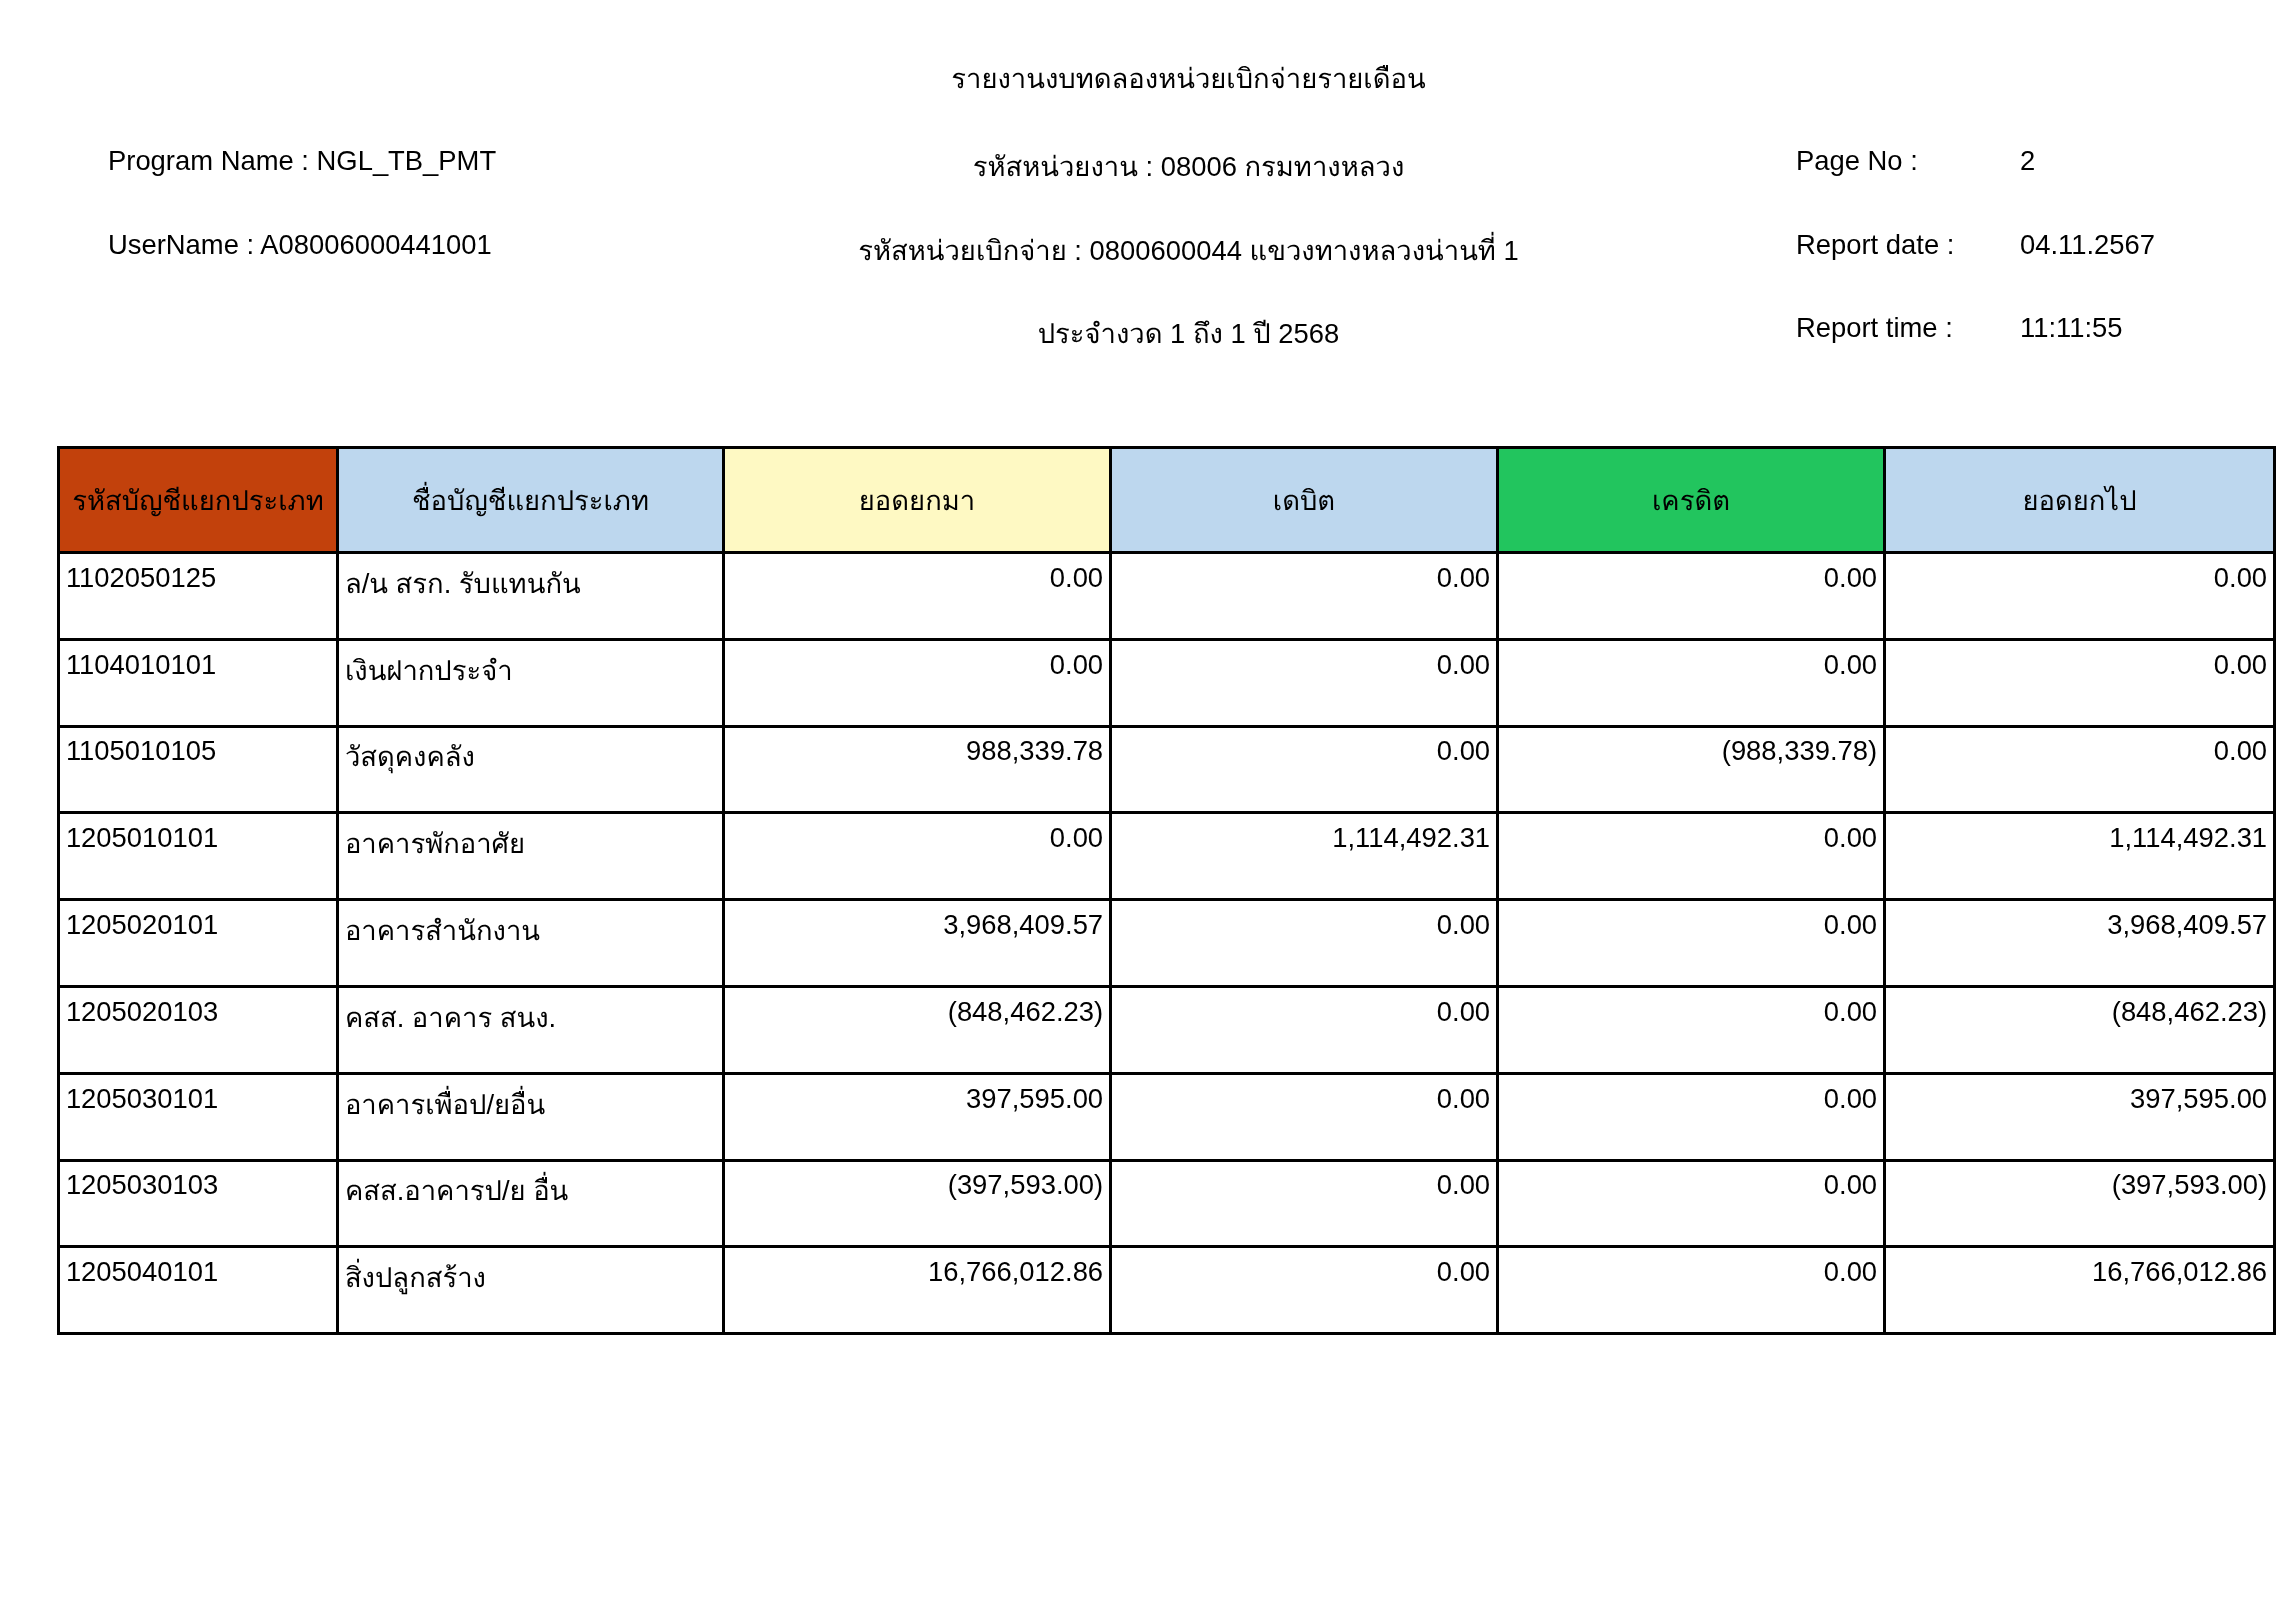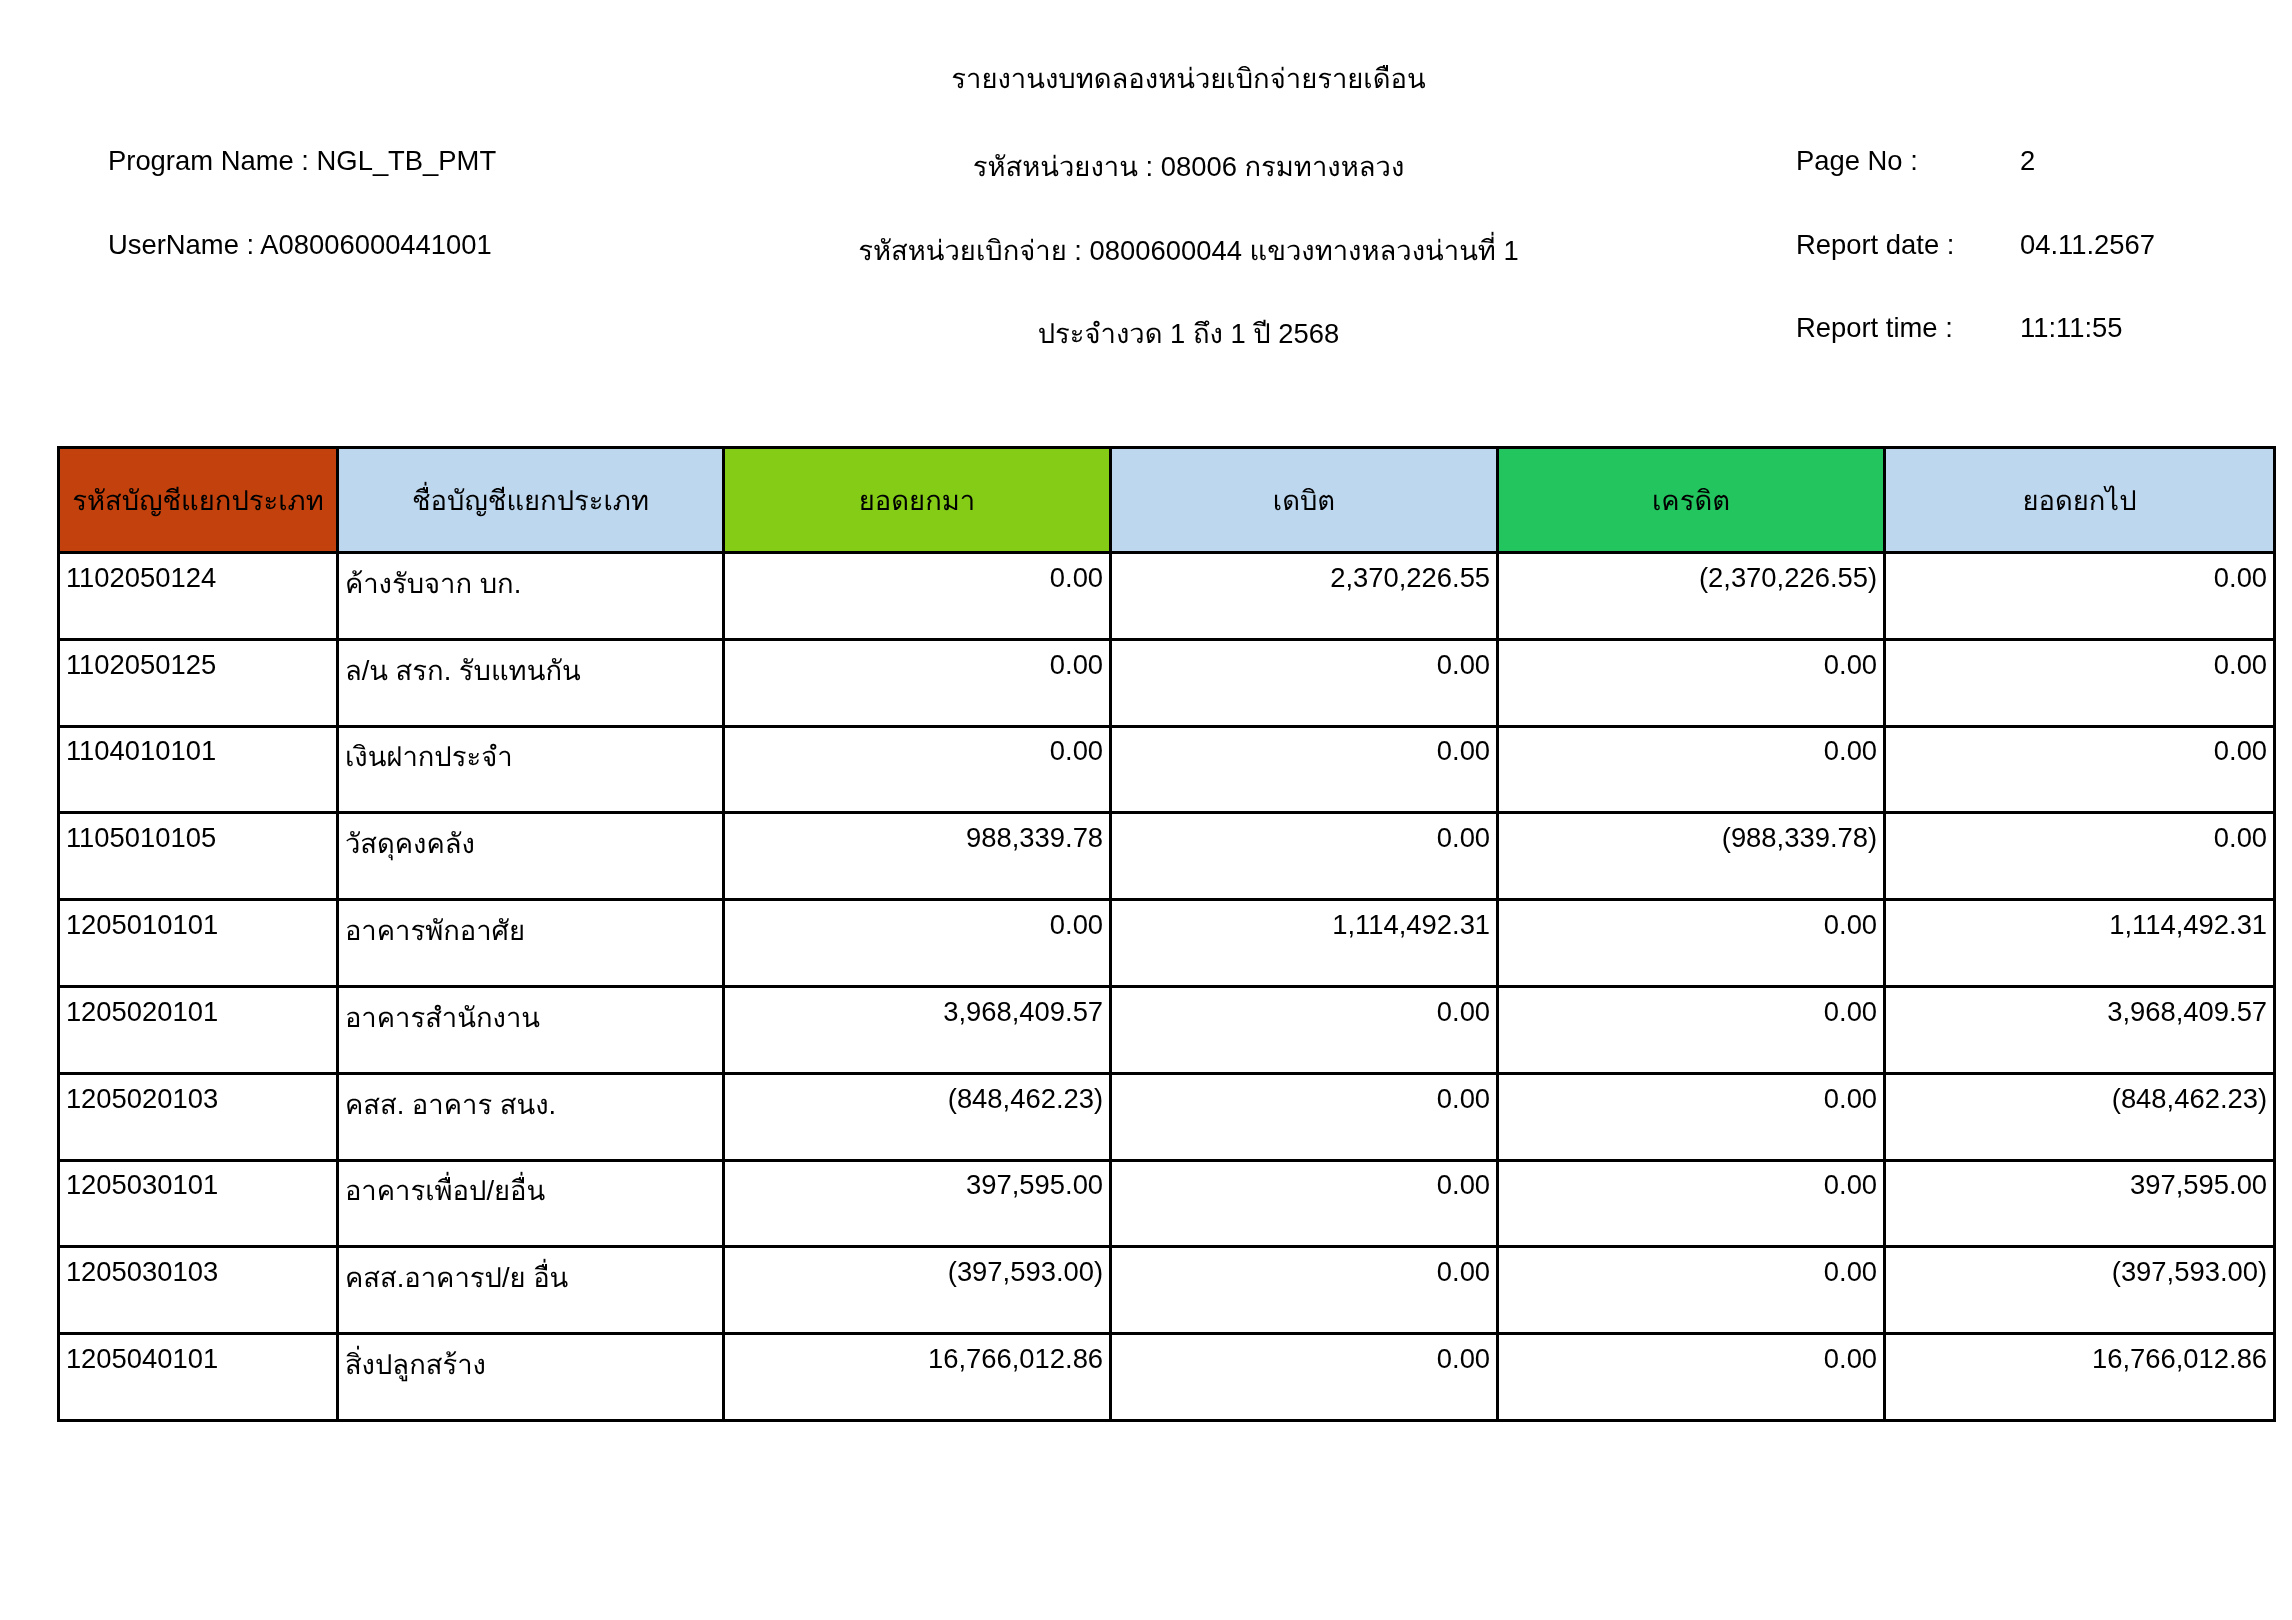--- a/index.html
+++ b/index.html
@@ -66,35 +66,27 @@
       <col class="c1">
       <col class="c2">
       <col class="c3">
       <col class="c4">
       <col class="c5">
   </colgroup>
   <thead>
     <tr>
       <th style="background: #c2410c;">รหัสบัญชีแยกประเภท</th>
       <th style="background: rgb(189, 215, 238);">ชื่อบัญชีแยกประเภท</th>
-      <th style="background: #84cc16;">ยอดยกมา</th>
+      <th style="background: #fef9c3;">ยอดยกมา</th>
       <th style="background: rgb(189, 215, 238);">เดบิต</th>
       <th style="background: #22c55e;">เครดิต</th>
       <th style="background: rgb(189, 215, 238);">ยอดยกไป</th>
     </tr>
   </thead>
   <tbody>
-      <tr>
-        <td class="text-cell">1102050124</td>
-        <td class="text-cell">ค้างรับจาก บก.</td>
-        <td class="num-cell">0.00</td>
-        <td class="num-cell">2,370,226.55</td>
-        <td class="num-cell">(2,370,226.55)</td>
-        <td class="num-cell">0.00</td>
-      </tr>
       <tr>
         <td class="text-cell">1102050125</td>
         <td class="text-cell">ล/น สรก. รับแทนกัน</td>
         <td class="num-cell">0.00</td>
         <td class="num-cell">0.00</td>
         <td class="num-cell">0.00</td>
         <td class="num-cell">0.00</td>
       </tr>
       <tr>
         <td class="text-cell">1104010101</td>

